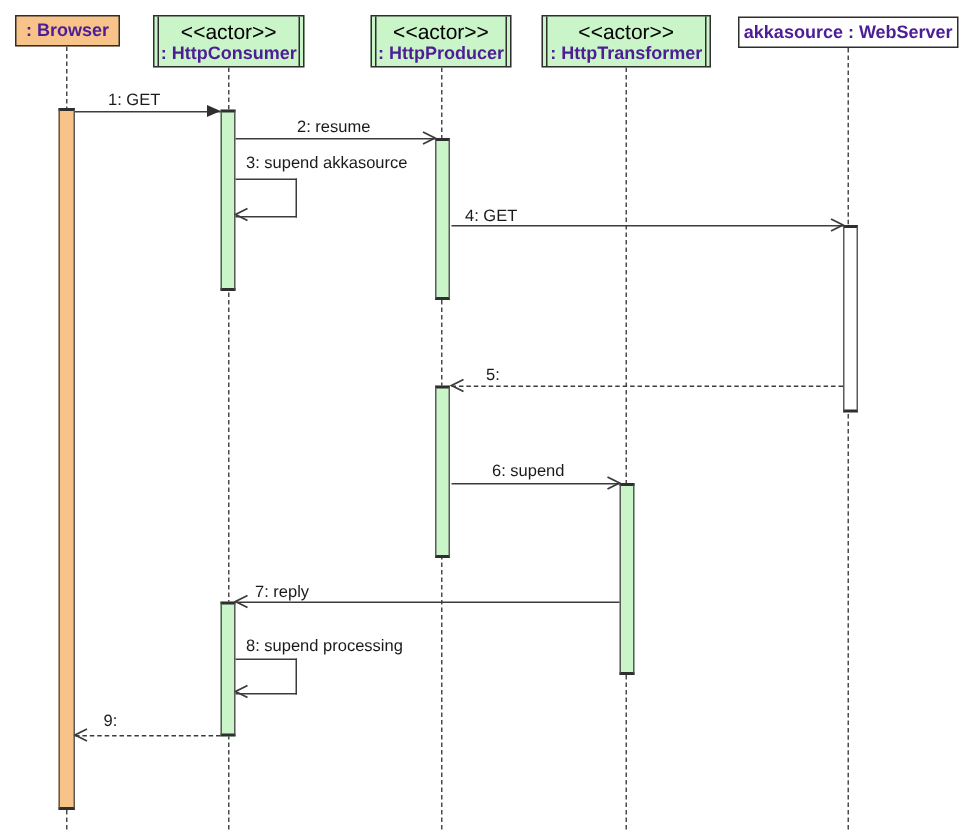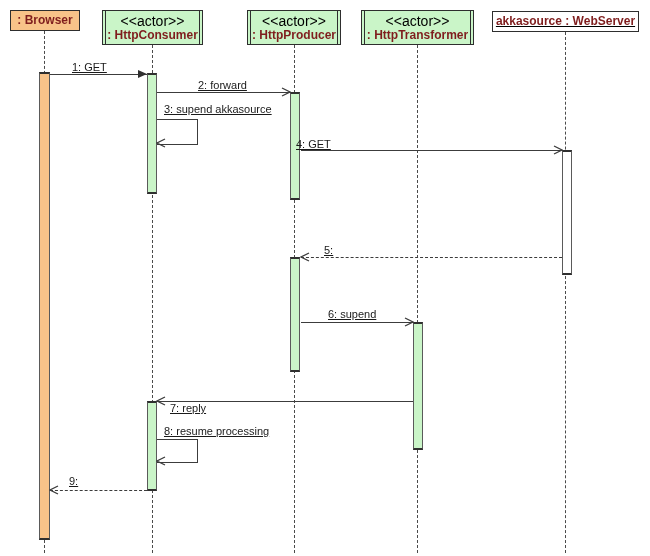--- a/index.html
+++ b/index.html
@@ -24,29 +24,29 @@
     border: 1px solid #2e2e2e;
     display: flex;
     flex-direction: column;
     align-items: center;
     justify-content: center;
     text-align: center;
     line-height: 1.15;
   }
   .pbox.orange { background: #f8c389; }
   .pbox.green  { background: #caf5c8; }
-  .pbox.white  { background: #ffffff; text-decoration: underline; }
+  .pbox.white  { background: #ffffff; }
   .pbox.actor::before {
     content: "";
     position: absolute;
     top: 0; bottom: 0; left: 2px; right: 2px;
     border-left: 1px solid #2e2e2e;
     border-right: 1px solid #2e2e2e;
   }
-  .pname  { font-size: 12px; font-weight: bold; color: #7f1d1d; white-space: nowrap; position: relative; }
+  .pname  { font-size: 12px; font-weight: bold; color: #4c1d95; white-space: nowrap; position: relative; }
   .stereo { font-size: 14px; color: #000; white-space: nowrap; position: relative; }
   
   .bar {
     position: absolute;
     box-sizing: border-box;
     border: 1px solid #5a5a5a;
     border-top: 2px solid #2f2f2f;
     border-bottom: 2px solid #2f2f2f;
   }
   .bar.green  { background: #caf5c8; }
@@ -71,21 +71,20 @@
     border-top: 4px solid transparent;
     border-bottom: 4px solid transparent;
   }
   .arrow-svg { position: absolute; width: 10px; height: 10px; }
   .mlabel {
     position: absolute;
     font-size: 11px;
     line-height: 12px;
     color: #1a1a1a;
     white-space: nowrap;
-    text-decoration: underline;
   }
 </style>
 </head>
 <body>
 
 <div class="stage">
 
   <div class="lifeline" style="left:44px;  top:31px; height:522px"></div>
   <div class="lifeline" style="left:152px; top:45px; height:508px"></div>
   <div class="lifeline" style="left:294px; top:45px; height:508px"></div>
@@ -120,57 +119,57 @@
   </div>
 
   <div class="mline" style="left:50px; top:74px; width:97px"></div>
   <div class="arrow-filled-right" style="left:138px; top:70px"></div>
   <span class="mlabel" style="left:72px; top:61px">1: GET</span>
 
   <div class="mline" style="left:157px; top:92px; width:133px"></div>
   <svg class="arrow-svg" style="left:281px; top:87px" viewBox="0 0 10 10">
       <path d="M1 1 L9 5 L1 9" fill="none" stroke="#3c3c3c" stroke-width="1.3"></path>
     </svg>
-  <span class="mlabel" style="left:198px; top:79px">2: forward</span>
+  <span class="mlabel" style="left:198px; top:79px">2: resume</span>
 
   <div class="loop" style="left:157px; top:119px; width:40px; height:24px"></div>
   <svg class="arrow-svg" style="left:156px; top:138px" viewBox="0 0 10 10">
       <path d="M9 1 L1 5 L9 9" fill="none" stroke="#3c3c3c" stroke-width="1.3"></path>
     </svg>
   <span class="mlabel" style="left:164px; top:103px">3: supend akkasource</span>
 
   <div class="mline" style="left:301px; top:150px; width:261px"></div>
   <svg class="arrow-svg" style="left:553px; top:145px" viewBox="0 0 10 10">
       <path d="M1 1 L9 5 L1 9" fill="none" stroke="#3c3c3c" stroke-width="1.3"></path>
     </svg>
-  <span class="mlabel" style="left:296px; top:138px">4: GET</span>
+  <span class="mlabel" style="left:310px; top:138px">4: GET</span>
 
   <div class="mline dashed" style="left:301px; top:257px; width:261px"></div>
   <svg class="arrow-svg" style="left:300px; top:252px" viewBox="0 0 10 10">
       <path d="M9 1 L1 5 L9 9" fill="none" stroke="#3c3c3c" stroke-width="1.3"></path>
     </svg>
   <span class="mlabel" style="left:324px; top:244px">5:</span>
 
   <div class="mline" style="left:301px; top:322px; width:112px"></div>
   <svg class="arrow-svg" style="left:404px; top:317px" viewBox="0 0 10 10">
       <path d="M1 1 L9 5 L1 9" fill="none" stroke="#3c3c3c" stroke-width="1.3"></path>
     </svg>
   <span class="mlabel" style="left:328px; top:308px">6: supend</span>
 
   <div class="mline" style="left:157px; top:401px; width:256px"></div>
   <svg class="arrow-svg" style="left:156px; top:396px" viewBox="0 0 10 10">
       <path d="M9 1 L1 5 L9 9" fill="none" stroke="#3c3c3c" stroke-width="1.3"></path>
     </svg>
-  <span class="mlabel" style="left:170px; top:402px">7: reply</span>
+  <span class="mlabel" style="left:170px; top:389px">7: reply</span>
 
   <div class="loop" style="left:157px; top:439px; width:40px; height:22px"></div>
   <svg class="arrow-svg" style="left:156px; top:456px" viewBox="0 0 10 10">
       <path d="M9 1 L1 5 L9 9" fill="none" stroke="#3c3c3c" stroke-width="1.3"></path>
     </svg>
-  <span class="mlabel" style="left:164px; top:425px">8: resume processing</span>
+  <span class="mlabel" style="left:164px; top:425px">8: supend processing</span>
 
   <div class="mline dashed" style="left:50px; top:490px; width:97px"></div>
   <svg class="arrow-svg" style="left:49px; top:485px" viewBox="0 0 10 10">
       <path d="M9 1 L1 5 L9 9" fill="none" stroke="#3c3c3c" stroke-width="1.3"></path>
     </svg>
   <span class="mlabel" style="left:69px; top:475px">9:</span>
 
 </div>
 
 </body></html>

